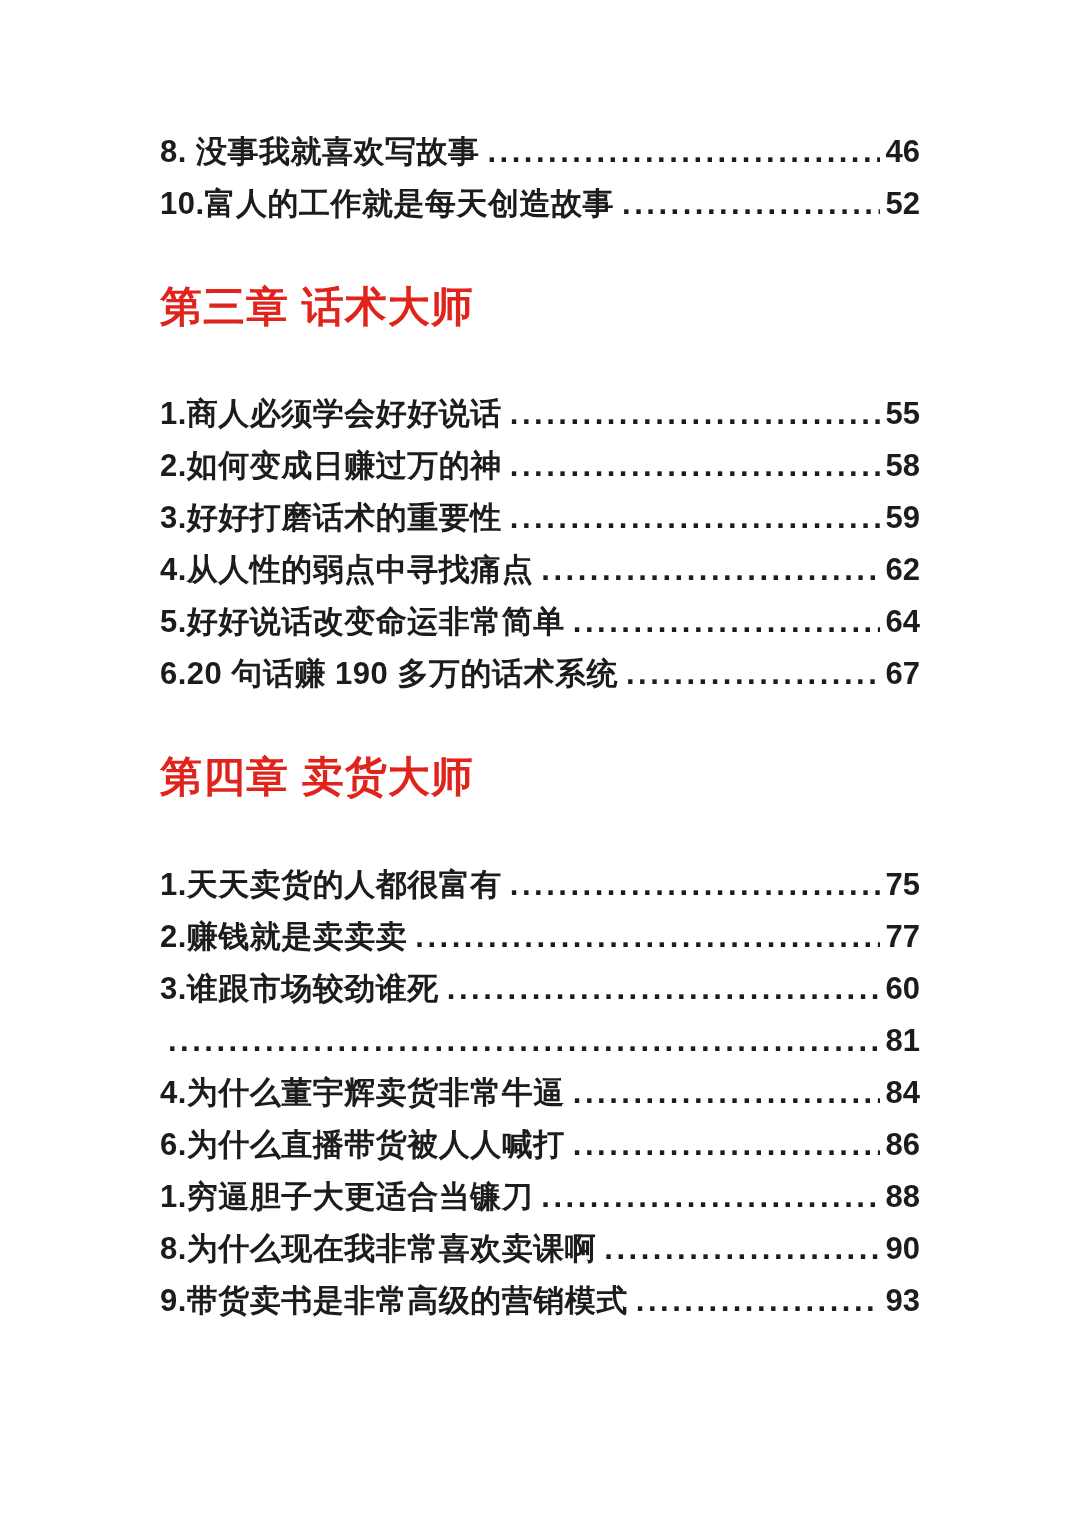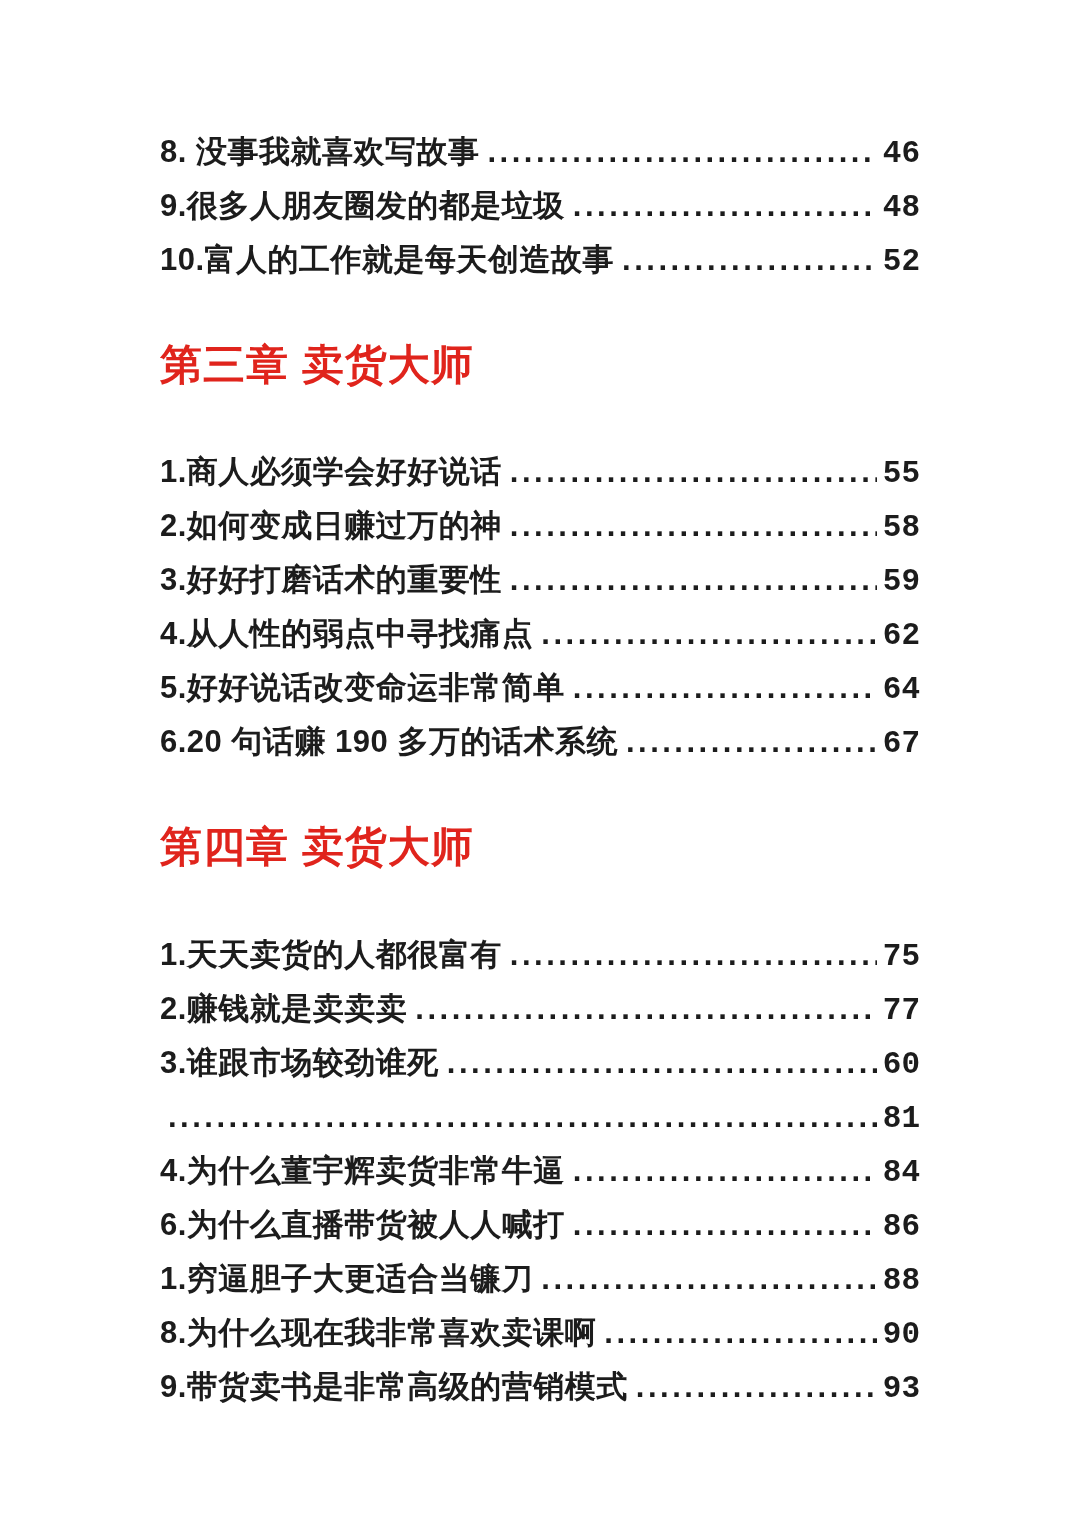--- a/index.html
+++ b/index.html
@@ -55,53 +55,47 @@
   }
   .toc-dots::after {
     content: "..........................................................................................................................................";
     font-weight: 700;
     letter-spacing: 3.5px;
     font-size: 31px;
   }
   .toc-page {
     flex: 0 0 auto;
     text-align: center;
-    font-family: Liberation Mono, monospace;
   }
 </style>
 </head>
 <body style="background: rgb(255, 255, 255);">
 
 <div class="page">
   <div id="toc-root">
   <section class="toc-section">
 
     <ul class="toc-list">
   <li class="toc-row">
     <span class="toc-title">8. 没事我就喜欢写故事</span>
     <span class="toc-dots"></span>
     <span class="toc-page">46</span>
   </li>
 
-  <li class="toc-row">
-    <span class="toc-title">9.很多人朋友圈发的都是垃圾</span>
-    <span class="toc-dots"></span>
-    <span class="toc-page">48</span>
-  </li>
 
   <li class="toc-row">
     <span class="toc-title">10.富人的工作就是每天创造故事</span>
     <span class="toc-dots"></span>
     <span class="toc-page">52</span>
   </li>
 </ul>
   </section>
 
   <section class="toc-section">
-    <h2 class="chapter-heading">第三章 卖货大师</h2>
+    <h2 class="chapter-heading">第三章 话术大师</h2>
     <ul class="toc-list">
   <li class="toc-row">
     <span class="toc-title">1.商人必须学会好好说话</span>
     <span class="toc-dots"></span>
     <span class="toc-page">55</span>
   </li>
 
   <li class="toc-row">
     <span class="toc-title">2.如何变成日赚过万的神</span>
     <span class="toc-dots"></span>

